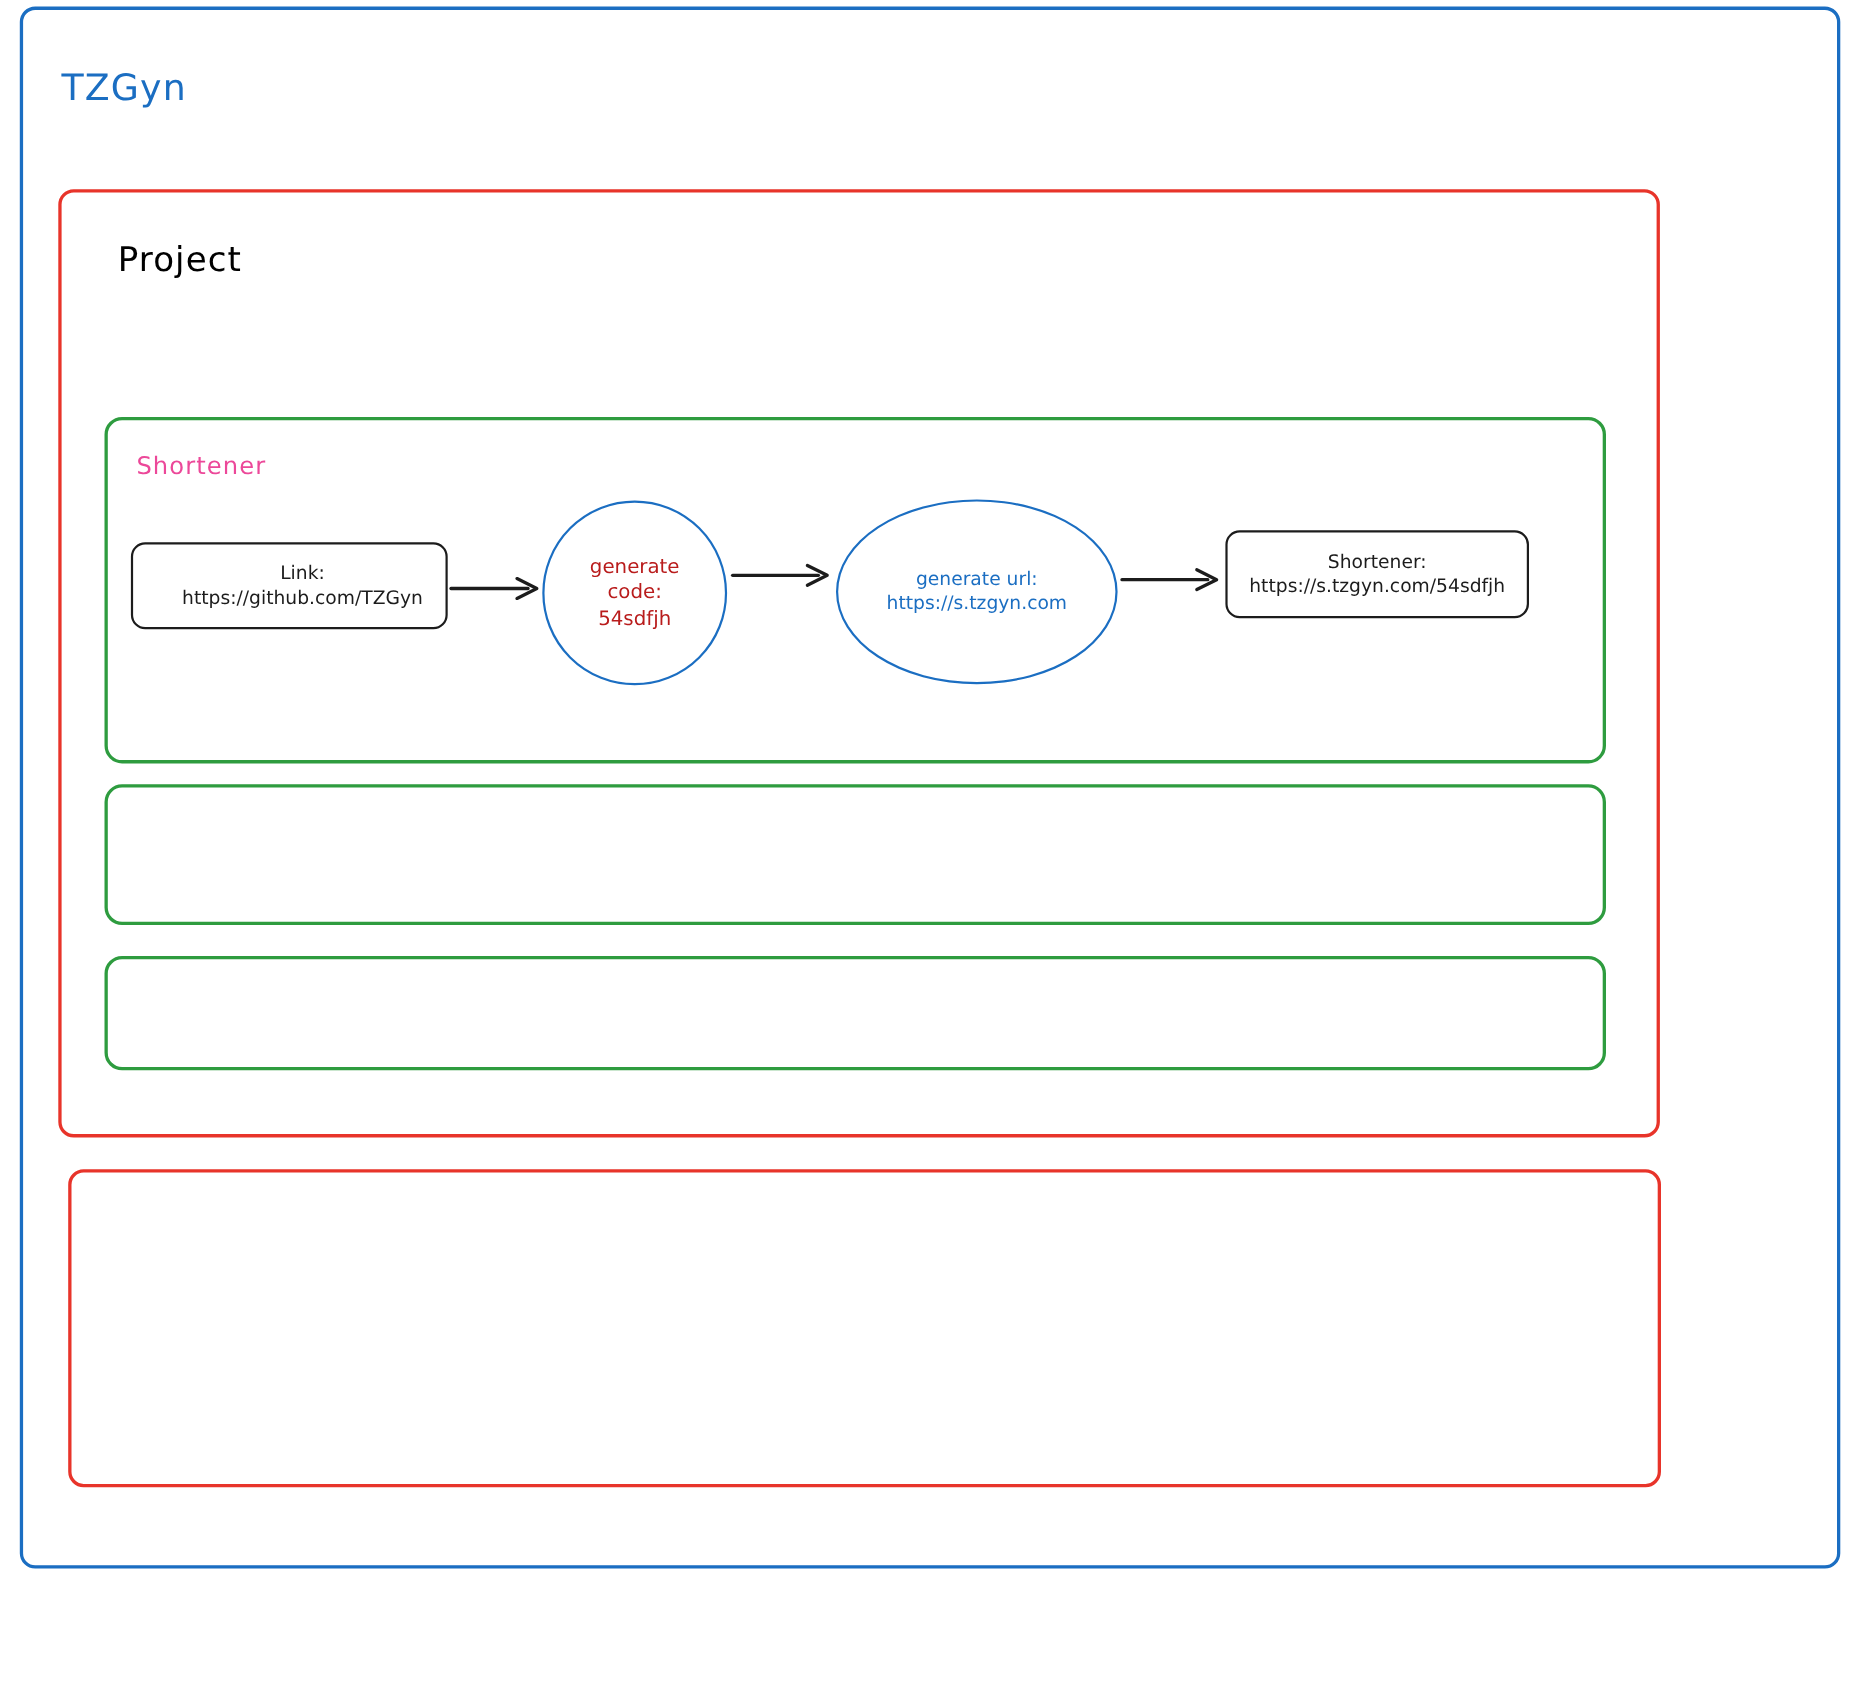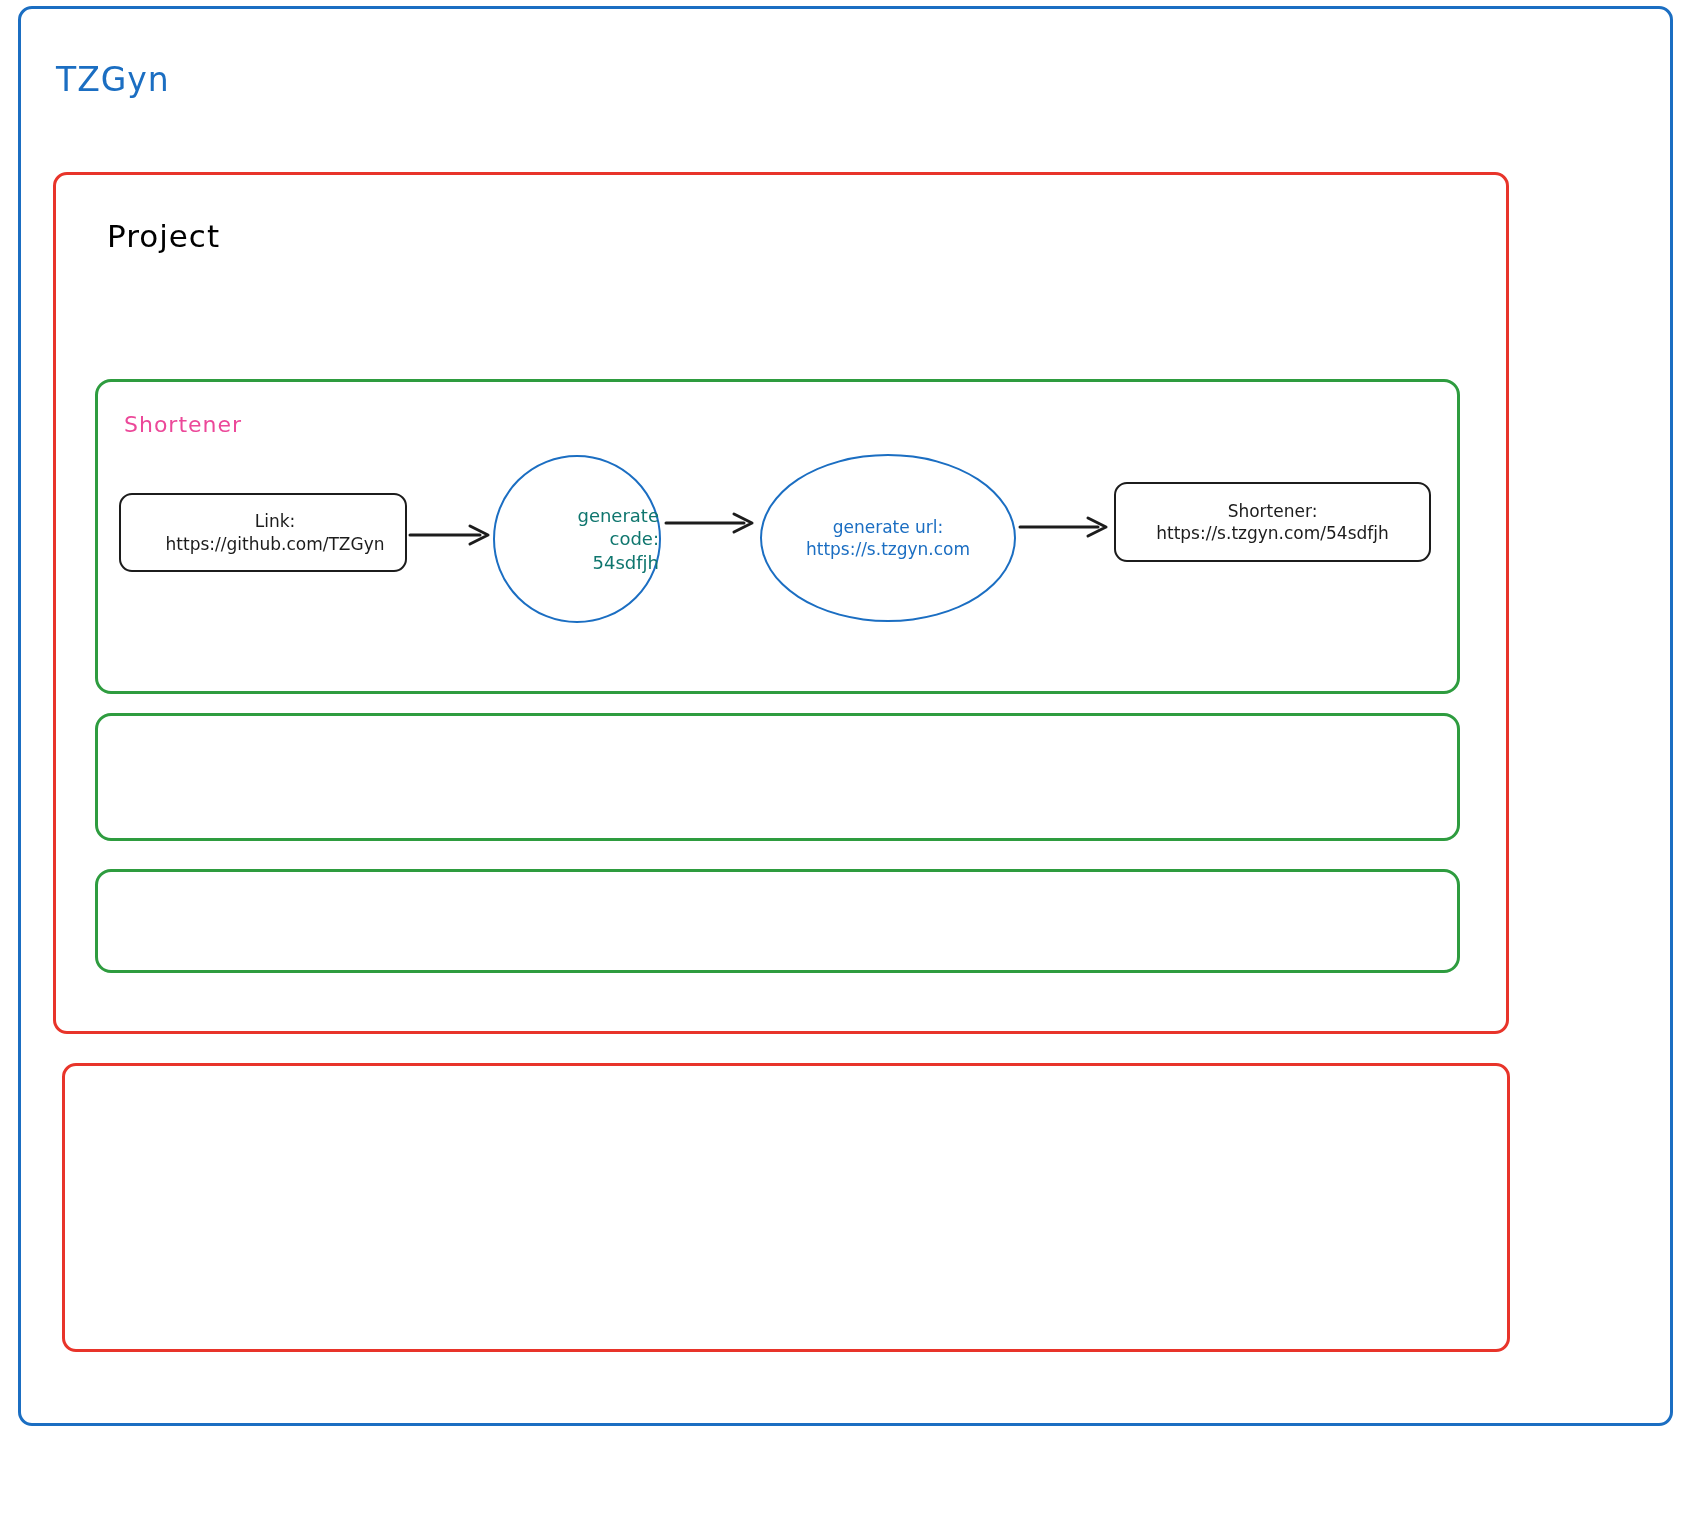--- a/index.html
+++ b/index.html
@@ -137,35 +137,34 @@
   .node-link {
     left: 119px;
     top: 493px;
     width: 288px;
     height: 79px;
     padding-left: 24px;
   }
   .node-shortener-out {
     left: 1114px;
     top: 482px;
-    width: 317px;
+    width: 276px;
     height: 80px;
   }
 
   
   .node-circle {
     left: 493px;
     top: 455px;
     width: 168px;
     height: 168px;
     border: 2.5px solid #1b6ec2;
     border-radius: 50%;
-    color: #0f766e;
+    color: #b91c1c;
     font-size: 18px;
-    align-items: flex-end;
   }
 
   
   .node-ellipse {
     left: 760px;
     top: 454px;
     width: 256px;
     height: 168px;
     border: 2.5px solid #1b6ec2;
     border-radius: 50%;

